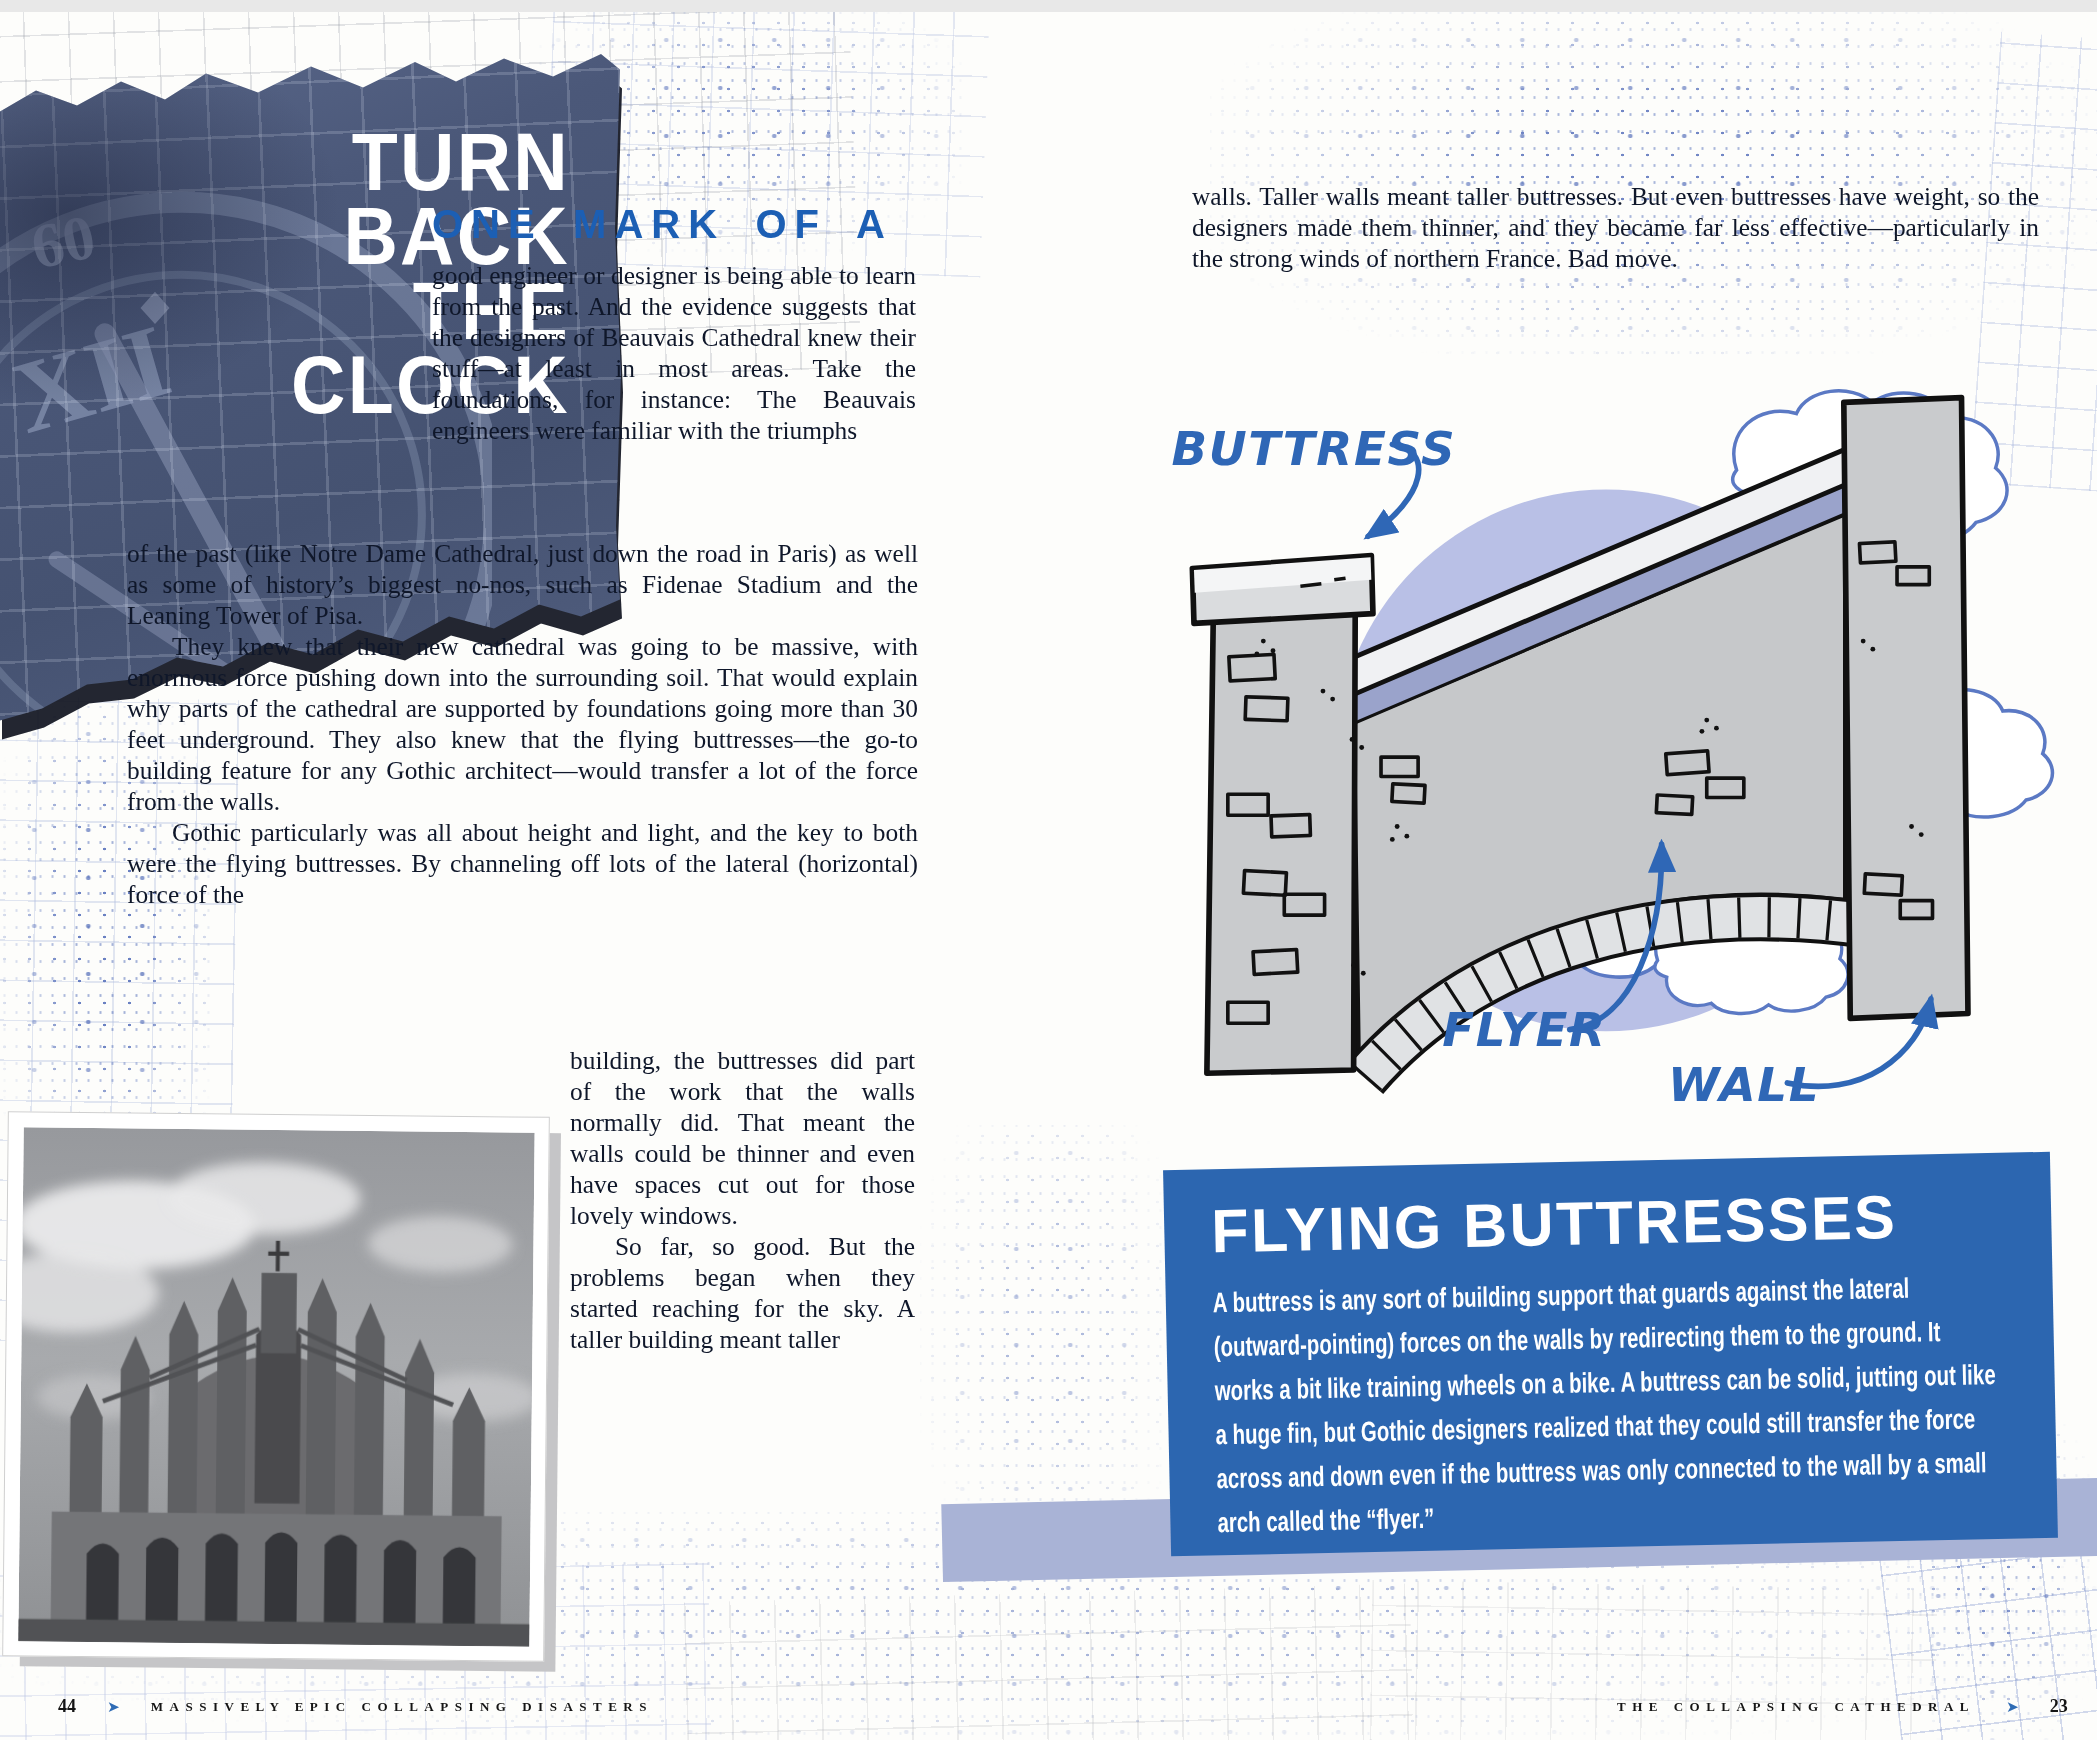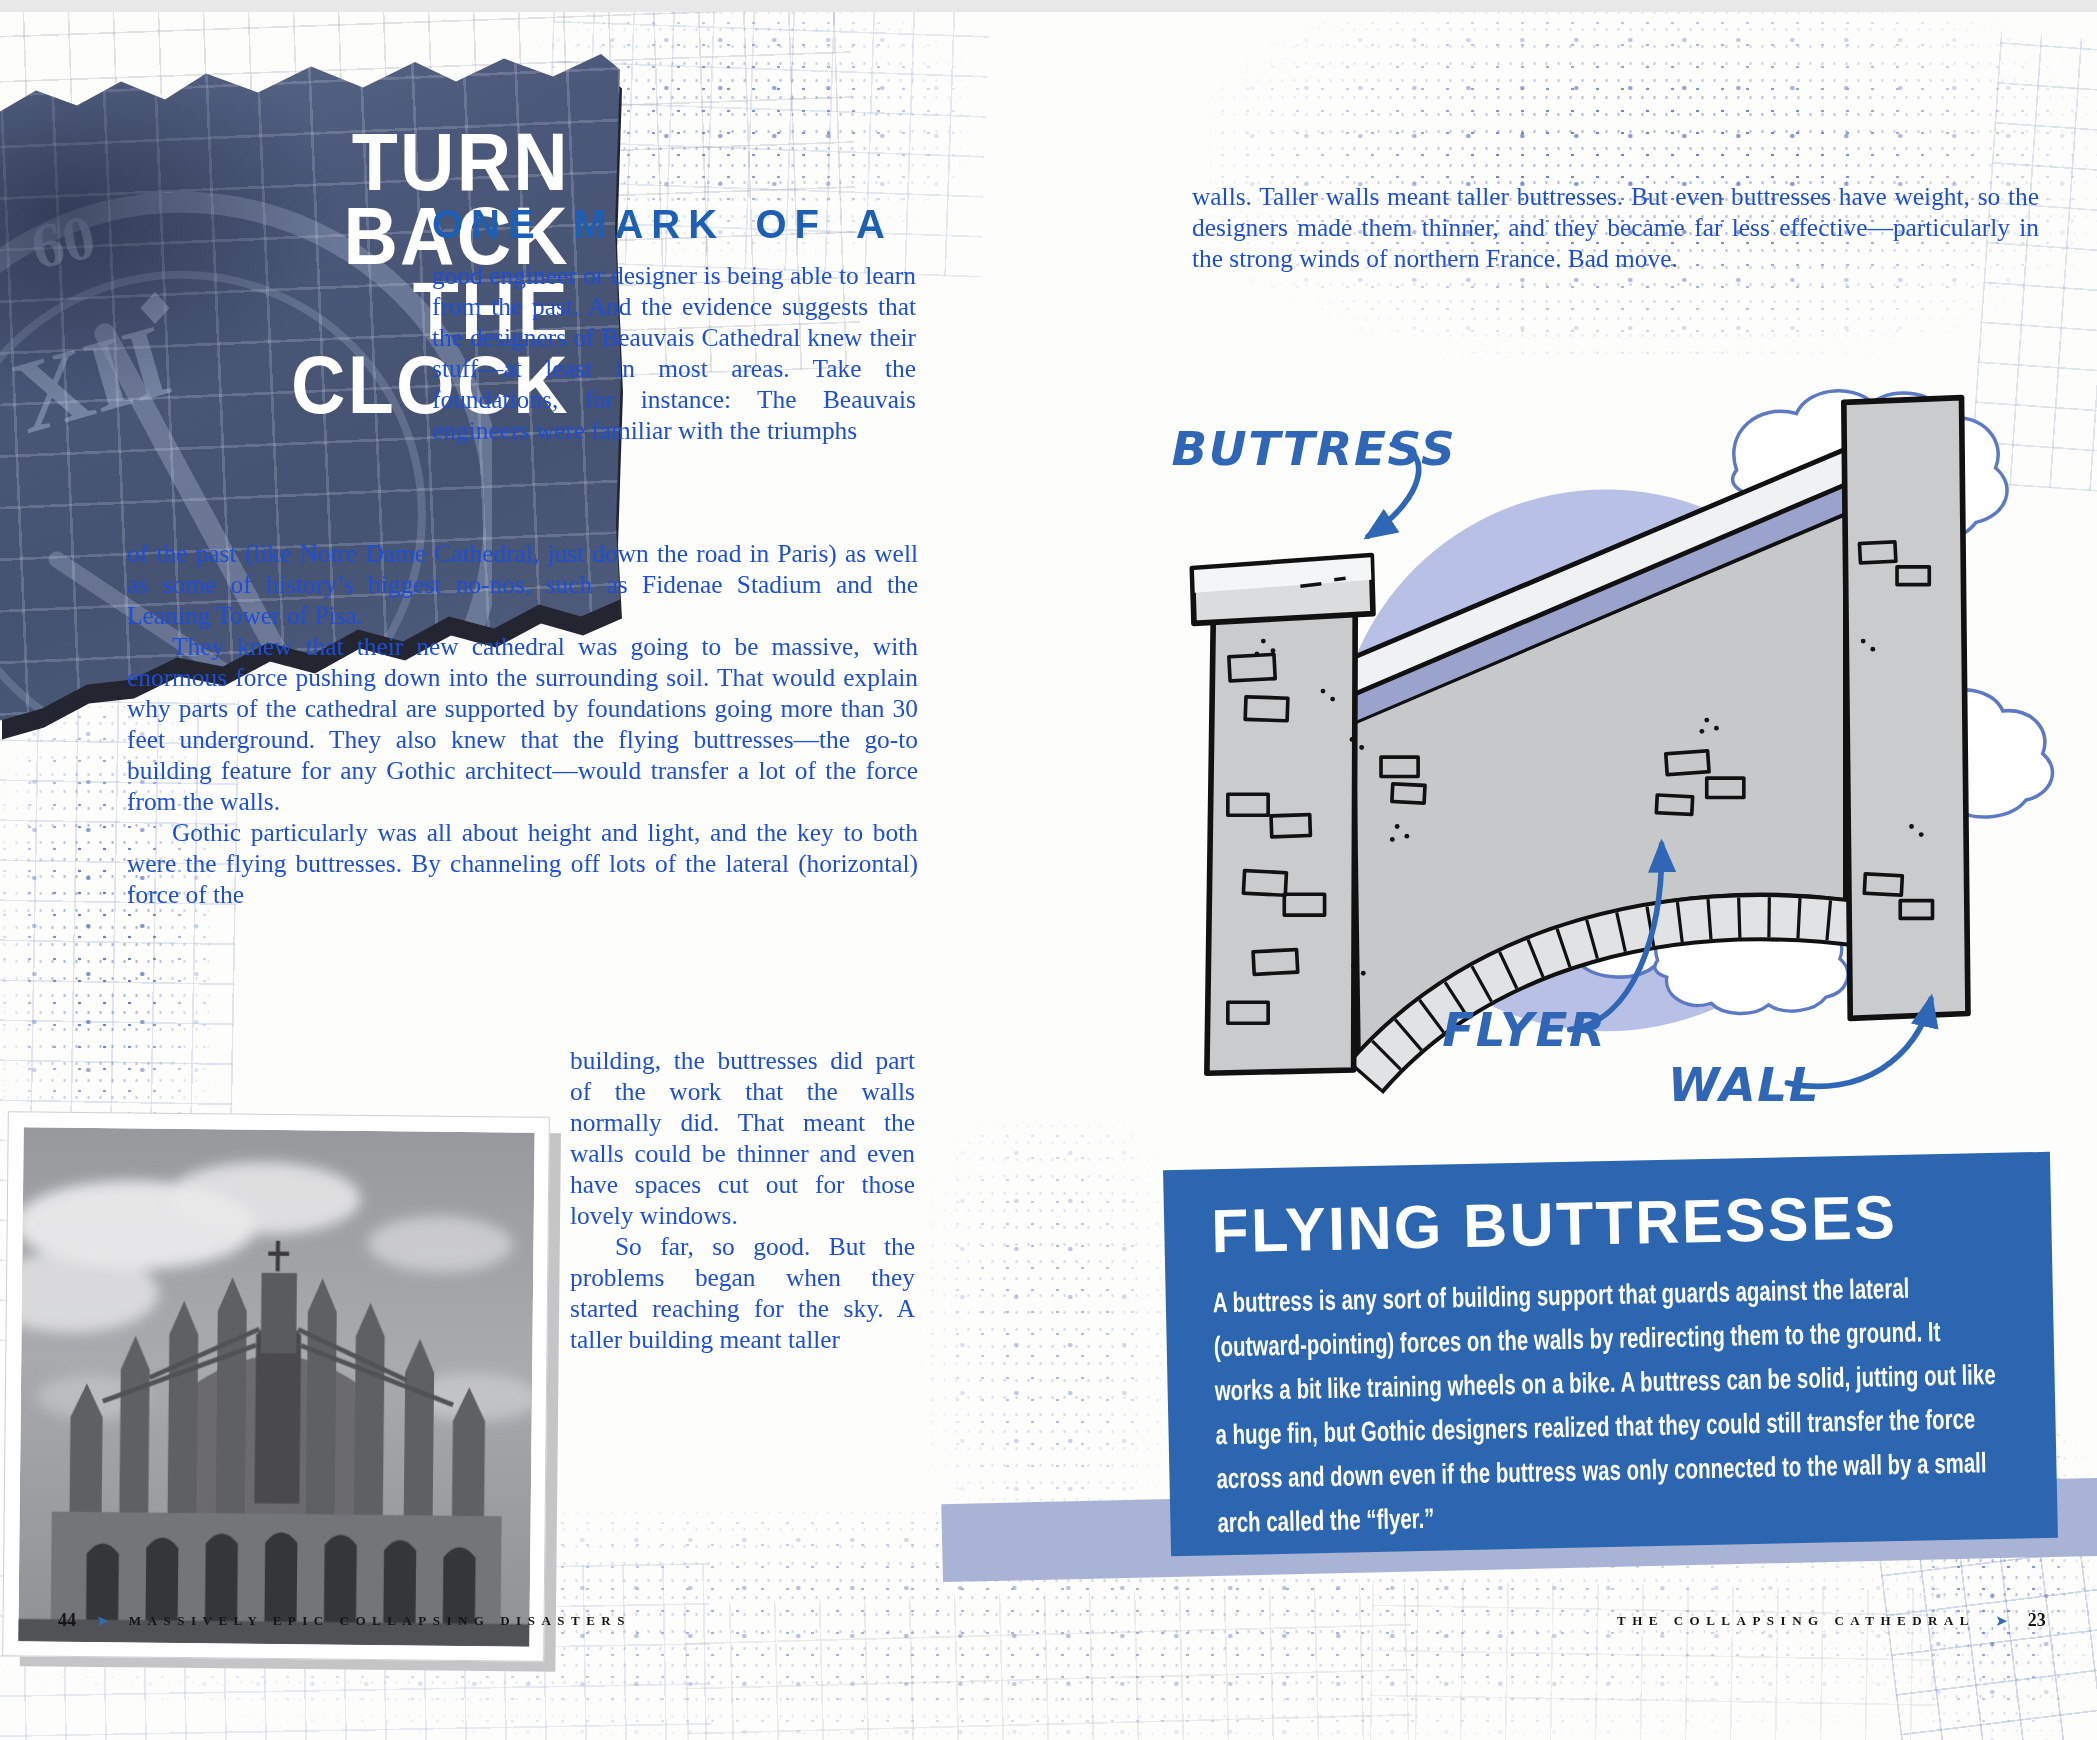--- a/index.html
+++ b/index.html
@@ -40,21 +40,21 @@
     background-image:
       radial-gradient(347px 250px at 16% 26%, rgba(24,30,52,.5), transparent 70%),
       repeating-linear-gradient(90deg, rgba(218,225,240,.20) 0 2.4px, transparent 2.4px 46px),
       repeating-linear-gradient(0deg, rgba(218,225,240,.20) 0 2.4px, transparent 2.4px 46px);
     transform:rotate(-2.5deg) scale(1.12);}
   .clock-art{position:absolute; left:-24px; top:89px; width:516px; height:629px; opacity:.9;}
   .headline{position:absolute; left:121px; top:90px; width:449px; text-align:right; z-index:2;
     font-family:"Liberation Sans", sans-serif; font-weight:900; font-size:81px; line-height:.92;
     color:#fff; letter-spacing:2.4px; transform:scaleX(.93); transform-origin:right top;}
   
-  .serif-body{font-size:25.4px; line-height:31px; text-align:justify; color:#1d4ed8;}
+  .serif-body{font-size:25.4px; line-height:31px; text-align:justify; color:#0f172a;}
   .serif-body p{margin:0;}
   .serif-body p.indent{text-indent:45px;}
   .colA{position:absolute; left:432px; top:190px; width:484px; z-index:4;}
   .intro-heading{font-family:"Liberation Sans", sans-serif; font-weight:700; font-size:40px;
     color:#1c5fb4; letter-spacing:8px; word-spacing:11.3px; white-space:nowrap;}
   .colA .serif-body{margin-top:13px;}
   .blockFull{position:absolute; left:127px; top:526px; width:791px; z-index:4;}
   .colB{position:absolute; left:570px; top:1033px; width:345px; z-index:4;}
   .pRightTop{position:absolute; left:1192px; top:169px; width:847px; z-index:4;}
   
@@ -69,21 +69,21 @@
     background:#a9b3d6; transform:rotate(-1.3deg); z-index:1;}
   .infobox{position:absolute; left:1167px; top:1149px; width:887px; height:386px;
     background:#2c66b0; transform:rotate(-1.2deg); z-index:2; box-sizing:border-box;
     padding:32px 0 0 47px; overflow:hidden;}
   .infobox-title{font-family:"Liberation Sans", sans-serif; font-weight:900; font-size:61px;
     line-height:1; color:#fff; letter-spacing:2.4px;}
   .infobox-body{margin-top:19.4px; width:1081px; font-family:"Liberation Sans", sans-serif;
     font-weight:600; font-size:28px; line-height:44px; color:#fff;
     transform:scaleX(.73); transform-origin:left top;}
   
-  .footer{position:absolute; top:1598px; display:flex; align-items:center; gap:20px; z-index:4;}
+  .footer{position:absolute; top:1684px; display:flex; align-items:center; gap:31px; z-index:4;}
   .footer-left{left:58px;}
   .footer-right{left:1617px;}
   .page-num{font-size:18px; font-weight:700; font-family:"Liberation Serif", serif;}
   .footer-title{font-size:13px; font-weight:700; letter-spacing:6.5px;
     font-family:"Liberation Serif", serif; white-space:nowrap;}
   .footer-arrow{color:#2f6cb5; font-size:15.3px; font-family:"DejaVu Sans", sans-serif;}
 </style>
 </head>
 <body>
 

